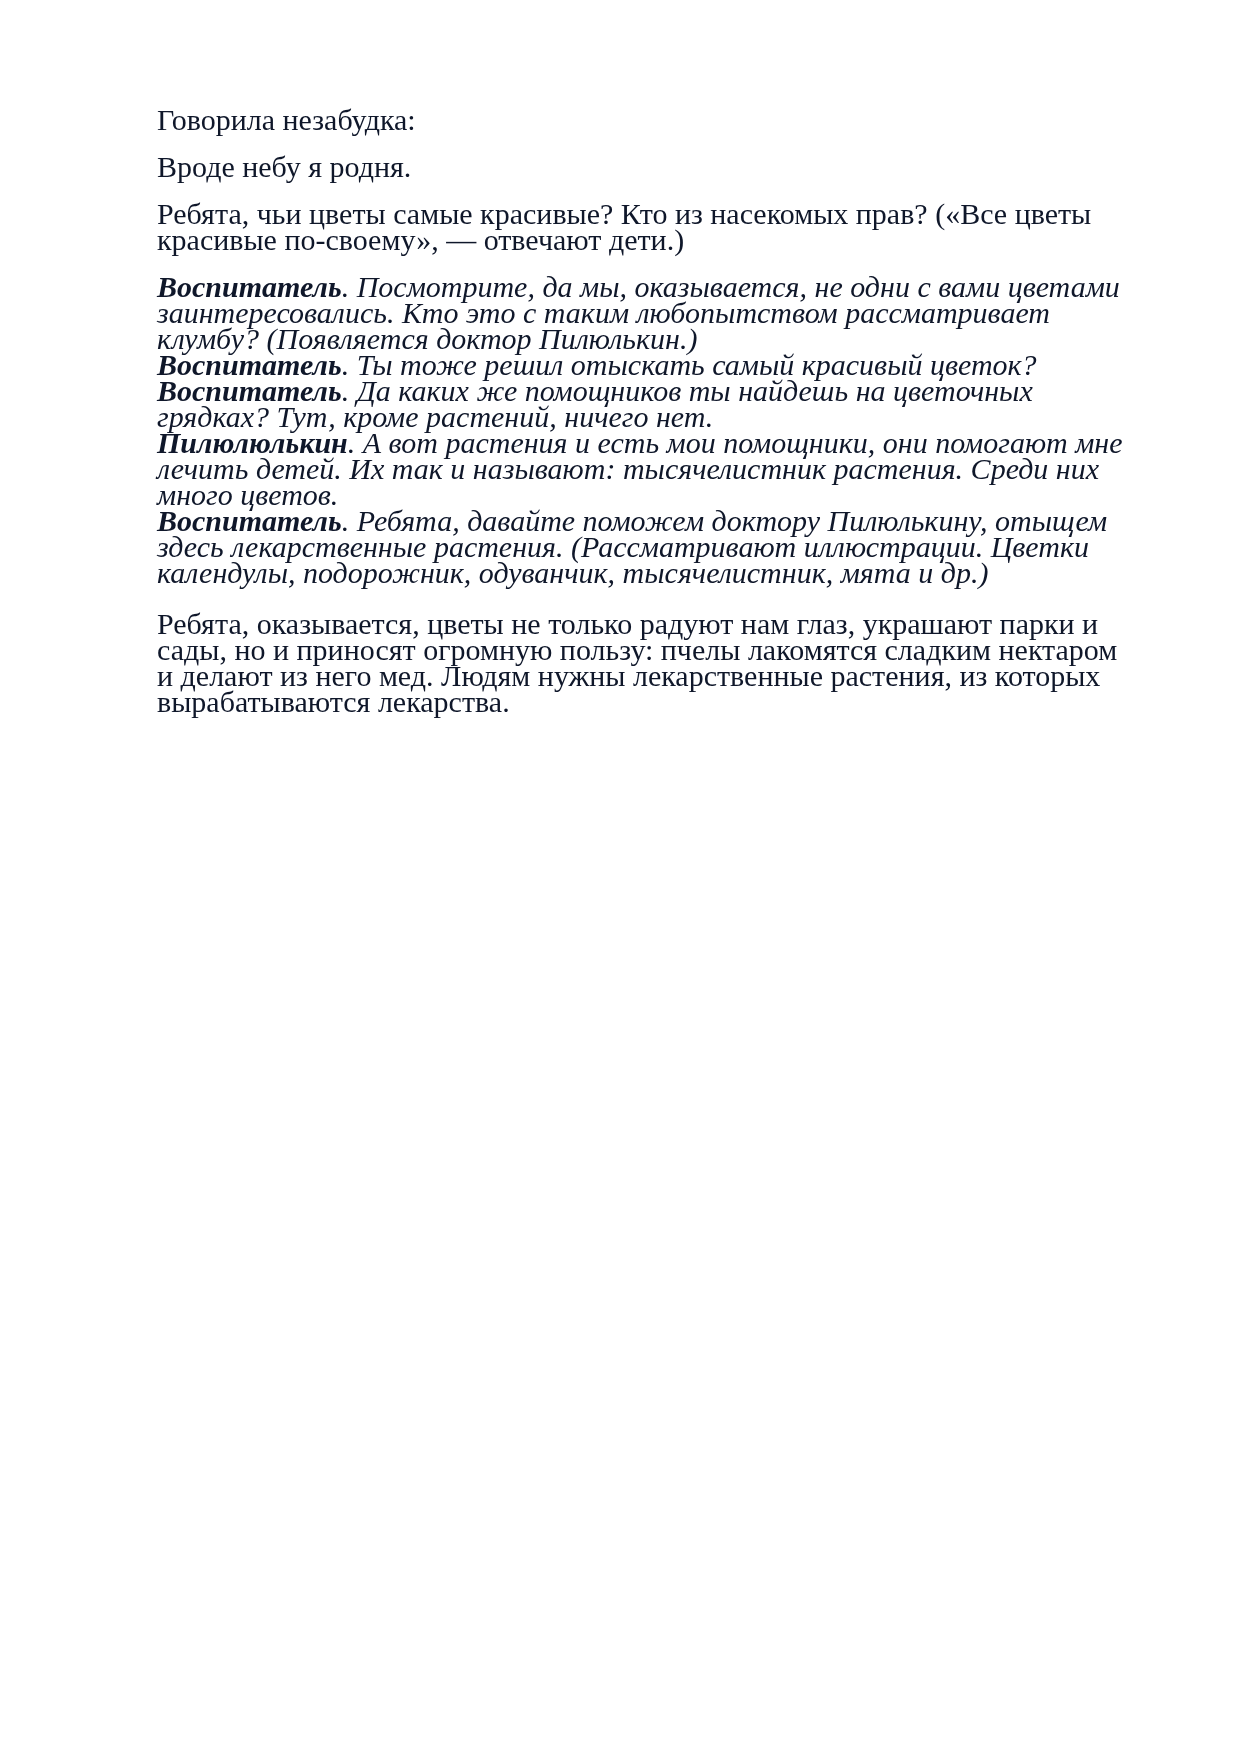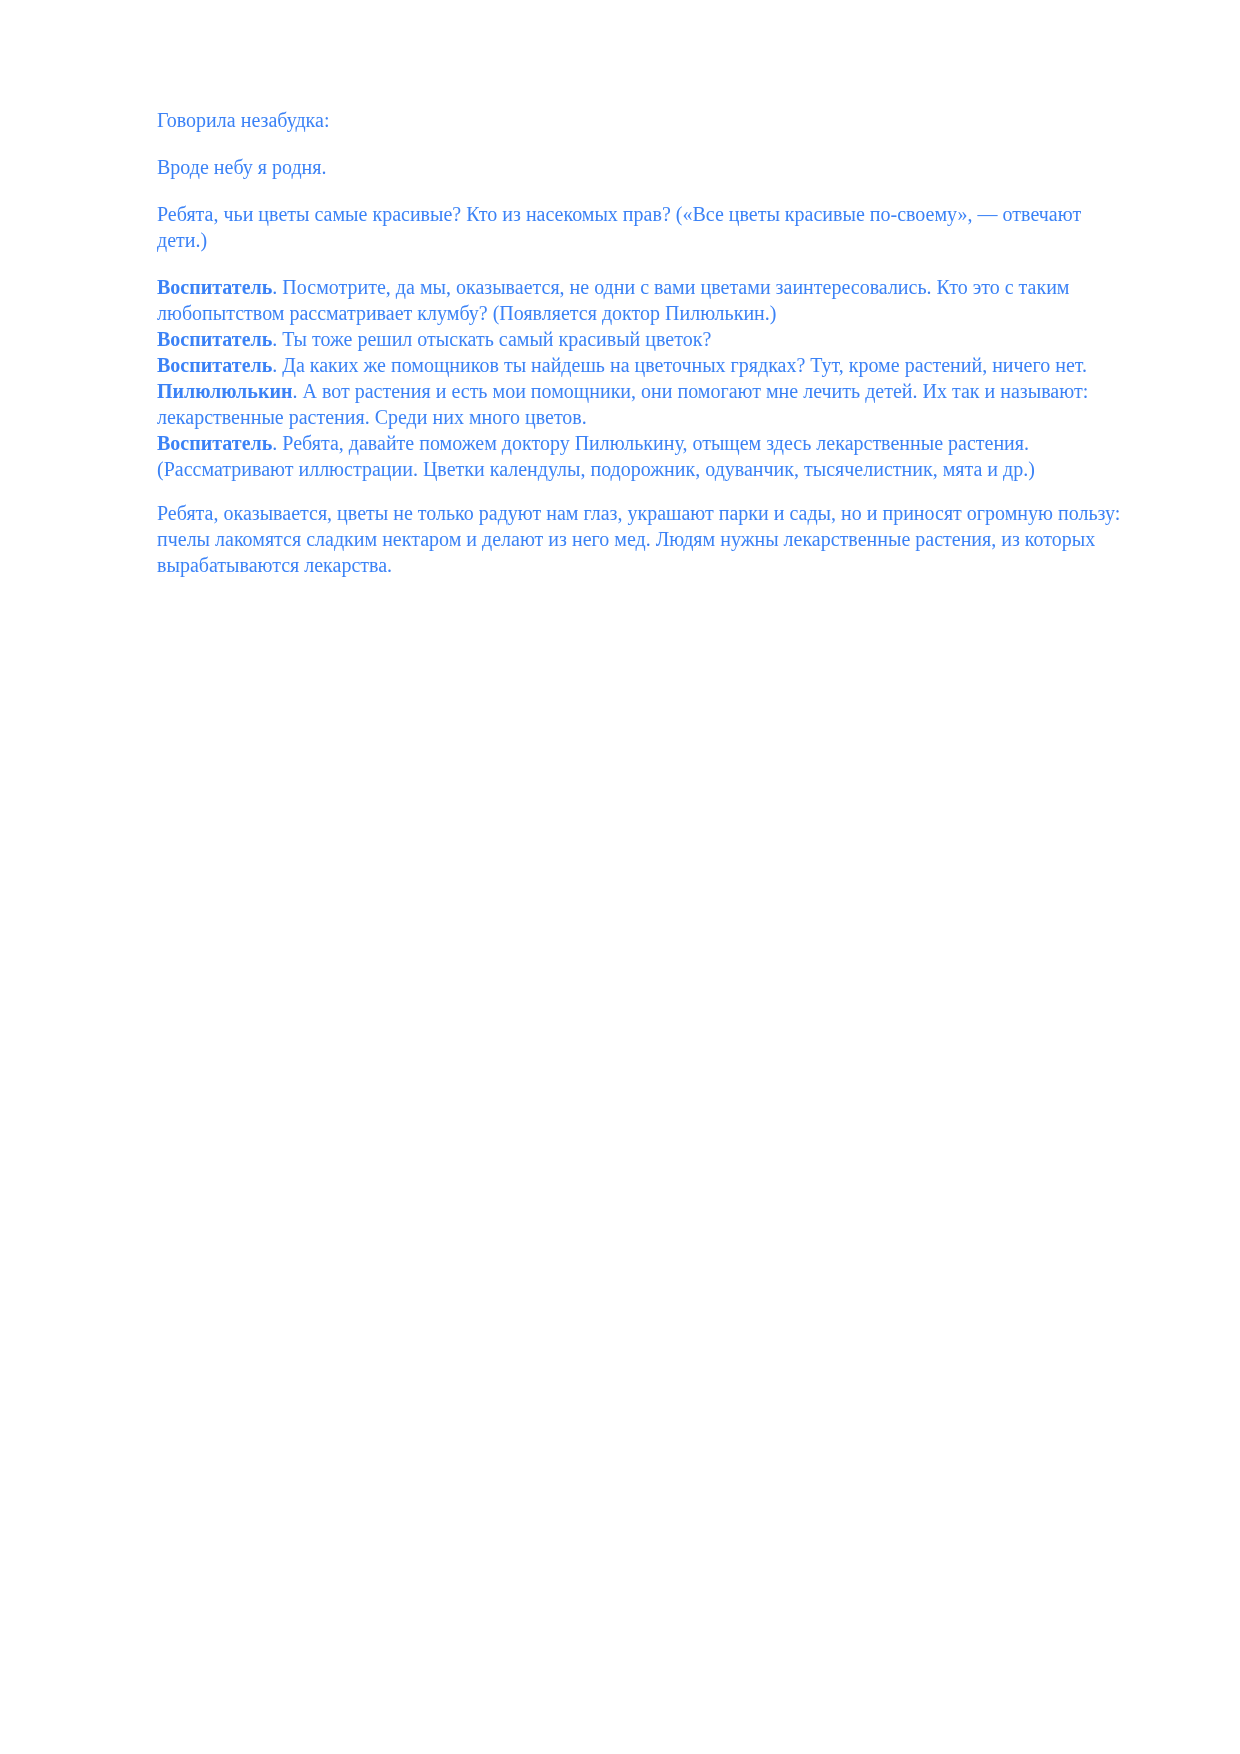--- a/index.html
+++ b/index.html
@@ -11,31 +11,32 @@
     position: relative;
     width: 1240px;
     height: 1754px;
     background: #ffffff;
     box-sizing: border-box;
     padding: 107px 100px 40px 157px;
     overflow: hidden;
   }
   .content {
     width: 978px;
-    color: #3b82f6;
+    color: #0f172a;
     font-family: "Liberation Serif", "DejaVu Serif", serif;
-    font-size: 20px;
+    font-size: 30px;
     line-height: 26px;
     text-align: left;
   }
   .para {
     margin: 0 0 21px 0;
   }
   .dialogue-block {
-    margin: 0 0 18px 0;
+    margin: 0 0 25px 0;
+    font-style: italic;
   }
   .dlg-line {
     margin: 0;
   }
   .speaker {
     font-weight: bold;
   }
 </style>
 </head>
 <body>
@@ -44,20 +45,20 @@
   <div class="content">
     <div>
         <p class="para">Говорила незабудка:</p>
         <p class="para">Вроде небу я родня.</p>
       </div>
     <p class="para">Ребята, чьи цветы самые красивые? Кто из насекомых прав? («Все цветы красивые по-своему», — отвечают дети.)</p>
     <div class="dialogue-block">
         <p class="dlg-line"><span class="speaker">Воспитатель</span><span>. </span><span>Посмотрите, да мы, оказывается, не одни с вами цветами заинтересовались. Кто это с таким любопытством рассматривает клумбу? (Появляется доктор Пилюлькин.)</span></p>
         <p class="dlg-line"><span class="speaker">Воспитатель</span><span>. </span><span>Ты тоже решил отыскать самый красивый цветок?</span></p>
         <p class="dlg-line"><span class="speaker">Воспитатель</span><span>. </span><span>Да каких же помощников ты найдешь на цветочных грядках? Тут, кроме растений, ничего нет.</span></p>
-        <p class="dlg-line"><span class="speaker">Пилюлюлькин</span><span>. </span><span>А вот растения и есть мои помощники, они помогают мне лечить детей. Их так и называют: лекарственные растения. Среди них много цветов.</span></p>
+        <p class="dlg-line"><span class="speaker">Пилюлюлькин</span><span>. </span><span>А вот растения и есть мои помощники, они помогают мне лечить детей. Их так и называют: тысячелистник растения. Среди них много цветов.</span></p>
         <p class="dlg-line"><span class="speaker">Воспитатель</span><span>. </span><span>Ребята, давайте поможем доктору Пилюлькину, отыщем здесь лекарственные растения. (Рассматривают иллюстрации. Цветки календулы, подорожник, одуванчик, тысячелистник, мята и др.)</span></p>
       </div>
     <div>
         <p class="para">Ребята, оказывается, цветы не только радуют нам глаз, украшают парки и сады, но и приносят огромную пользу: пчелы лакомятся сладким нектаром и делают из него мед. Людям нужны лекарственные растения, из которых вырабатываются лекарства.</p>
       </div>
   </div>
 </div>
 
 </body></html>

